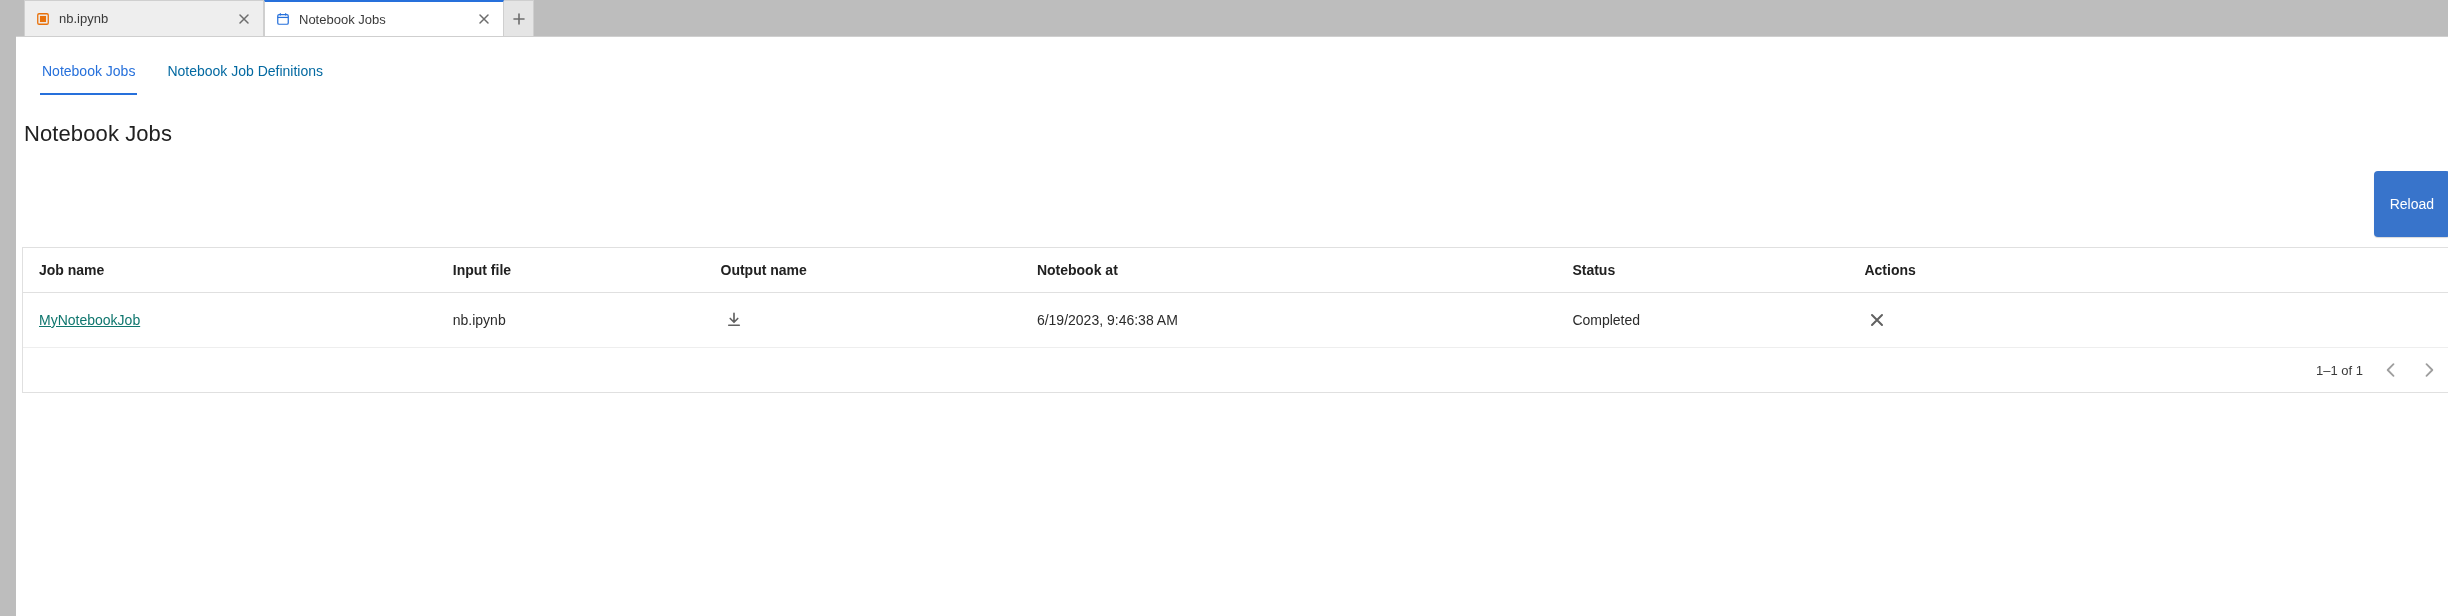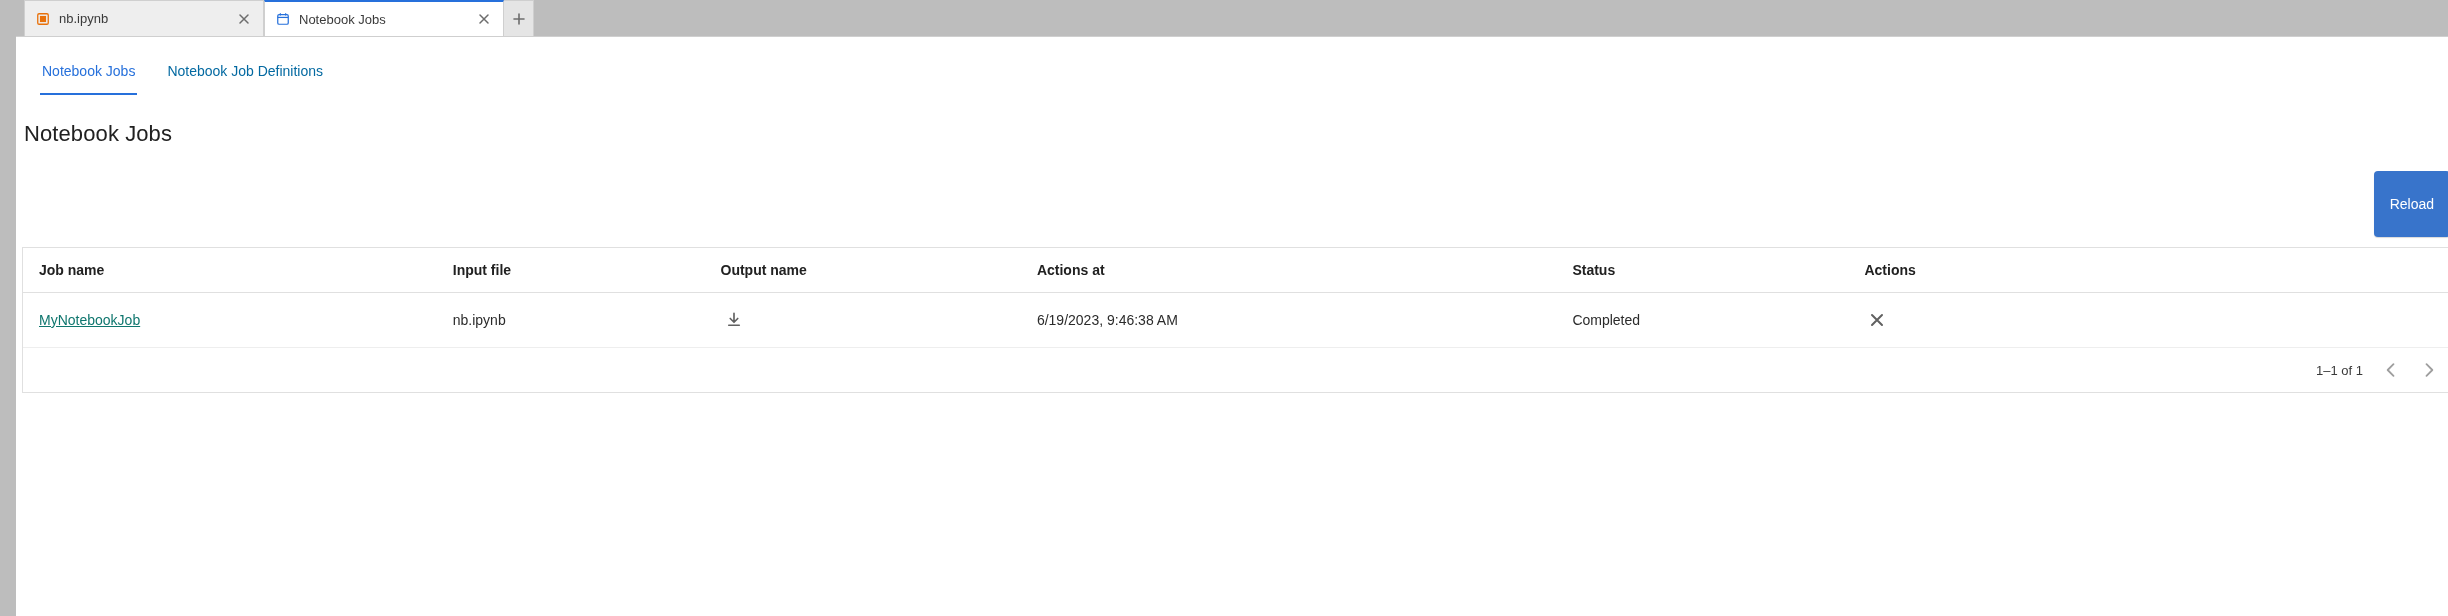--- a/index.html
+++ b/index.html
@@ -223,21 +223,21 @@
               <col class="col-output">
               <col class="col-created">
               <col class="col-status">
               <col class="col-actions">
           </colgroup>
           <thead>
             <tr>
               <th>Job name</th>
               <th>Input file</th>
               <th>Output name</th>
-              <th>Actions at</th>
+              <th>Notebook at</th>
               <th>Status</th>
               <th>Actions</th>
             </tr>
           </thead>
           <tbody>
             <tr>
               <td>
                 <a class="jobname-link">MyNotebookJob</a>
               </td>
               <td>nb.ipynb</td>

